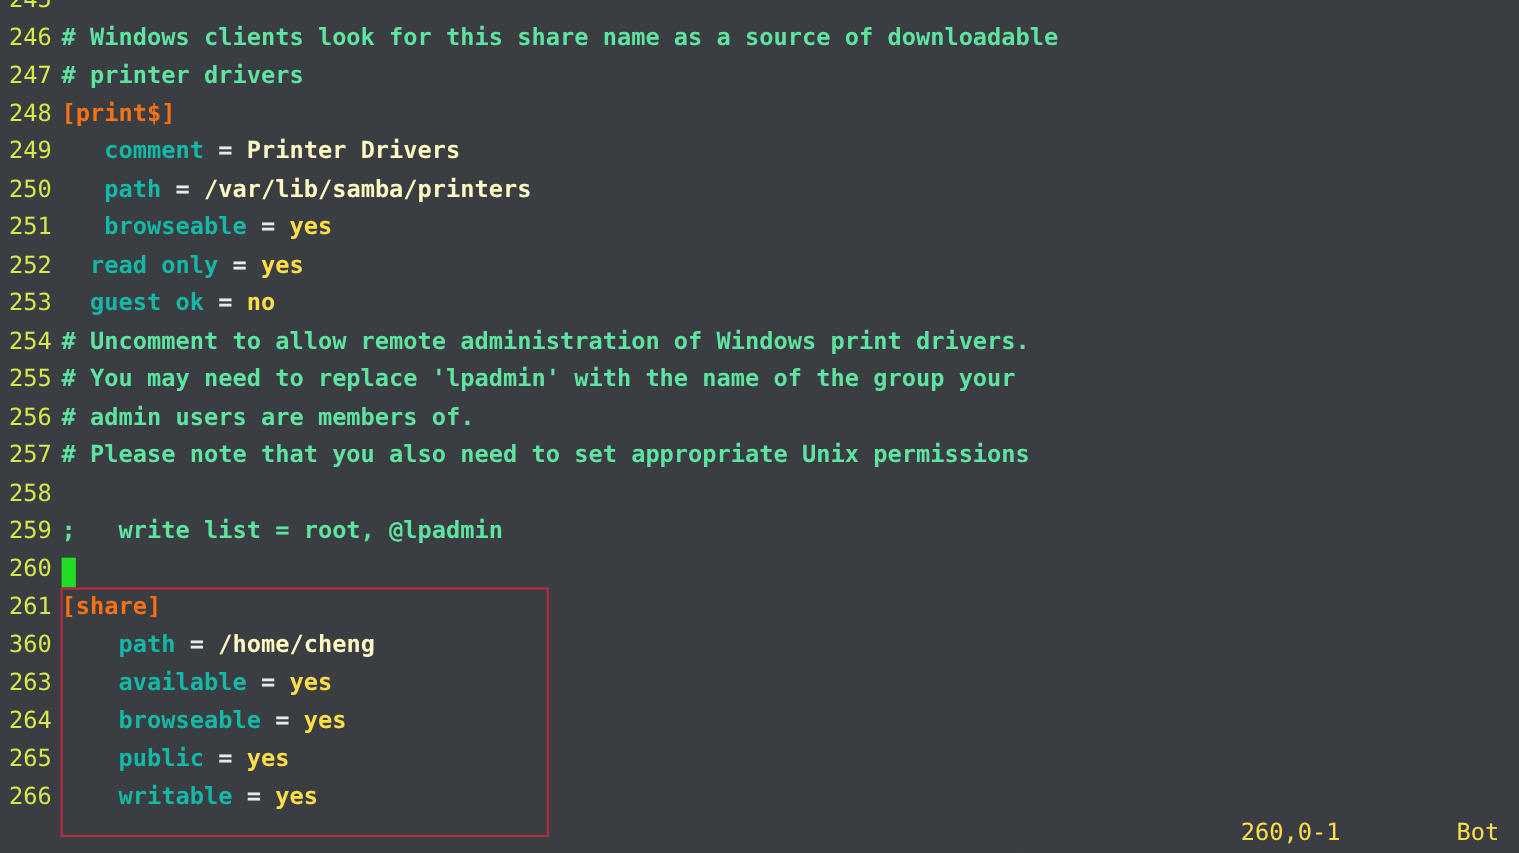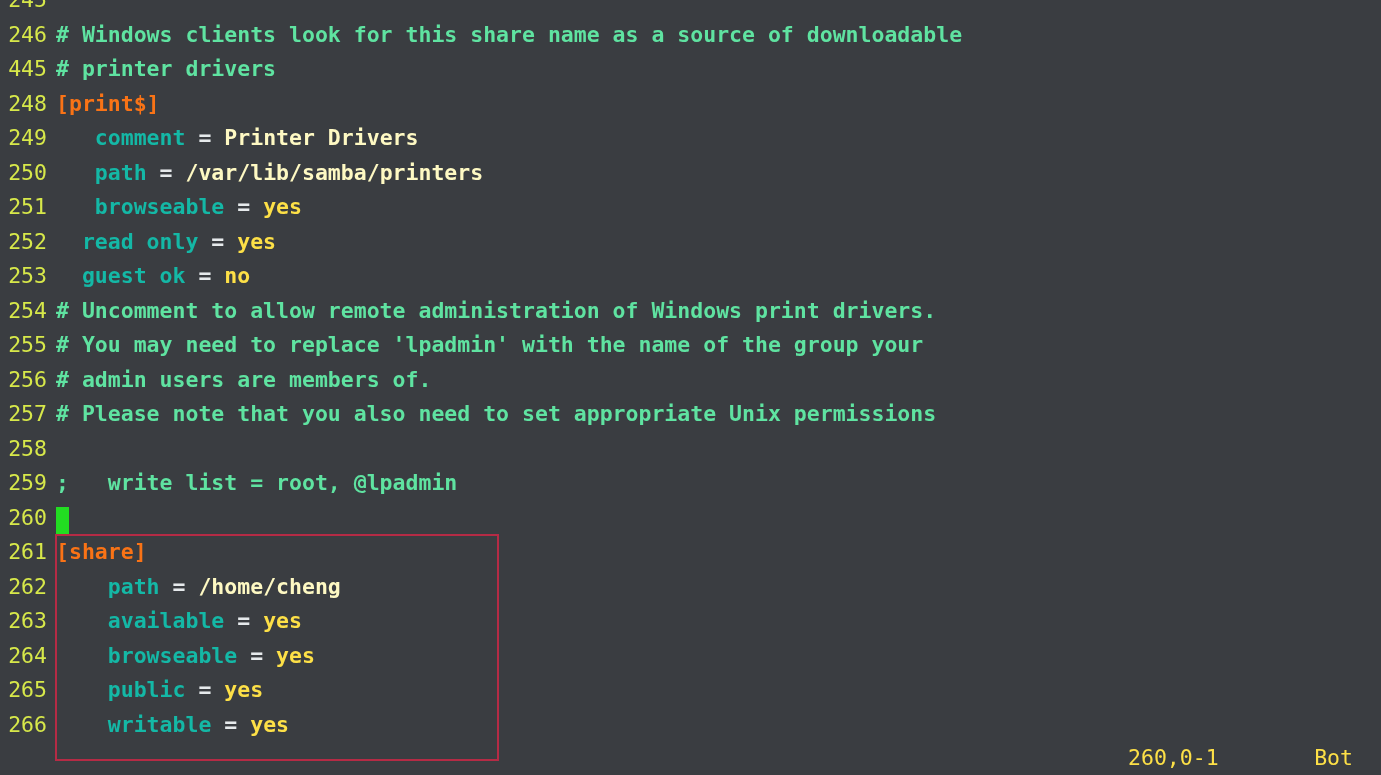--- a/index.html
+++ b/index.html
@@ -90,48 +90,48 @@
     font-family: "DejaVu Sans Mono", "Liberation Mono", monospace;
     font-size: 21.5px;
     white-space: pre;
   }
   #status-ruler {
     position: absolute;
     left: 1128px;
   }
   #status-pos {
     position: absolute;
-    right: 28px;
+    right: 18px;
     text-align: center;
   }
 </style>
 </head>
 <body>
 
 <div id="screen">
 
   <div id="editor">
       <div class="row"><span class="lineno">245</span><span class="code"></span></div>
       <div class="row"><span class="lineno">246</span><span class="code"><span class="cmt"># Windows clients look for this share name as a source of downloadable</span></span></div>
-      <div class="row"><span class="lineno">445</span><span class="code"><span class="cmt"># printer drivers</span></span></div>
+      <div class="row"><span class="lineno">247</span><span class="code"><span class="cmt"># printer drivers</span></span></div>
       <div class="row"><span class="lineno">248</span><span class="code"><span class="sect">[print$]</span></span></div>
       <div class="row"><span class="lineno">249</span><span class="code"><span class="str">   </span><span class="key">comment</span><span class="op"> = </span><span class="str">Printer Drivers</span></span></div>
       <div class="row"><span class="lineno">250</span><span class="code"><span class="str">   </span><span class="key">path</span><span class="op"> = </span><span class="str">/var/lib/samba/printers</span></span></div>
       <div class="row"><span class="lineno">251</span><span class="code"><span class="str">   </span><span class="key">browseable</span><span class="op"> = </span><span class="val">yes</span></span></div>
       <div class="row"><span class="lineno">252</span><span class="code"><span class="str">  </span><span class="key">read only</span><span class="op"> = </span><span class="val">yes</span></span></div>
       <div class="row"><span class="lineno">253</span><span class="code"><span class="str">  </span><span class="key">guest ok</span><span class="op"> = </span><span class="val">no</span></span></div>
       <div class="row"><span class="lineno">254</span><span class="code"><span class="cmt"># Uncomment to allow remote administration of Windows print drivers.</span></span></div>
       <div class="row"><span class="lineno">255</span><span class="code"><span class="cmt"># You may need to replace 'lpadmin' with the name of the group your</span></span></div>
       <div class="row"><span class="lineno">256</span><span class="code"><span class="cmt"># admin users are members of.</span></span></div>
       <div class="row"><span class="lineno">257</span><span class="code"><span class="cmt"># Please note that you also need to set appropriate Unix permissions</span></span></div>
       <div class="row"><span class="lineno">258</span></div>
       <div class="row"><span class="lineno">259</span><span class="code"><span class="cmt">;   write list = root, @lpadmin</span></span></div>
       <div class="row"><span class="lineno">260</span><span class="code"><span class="cursor"></span></span></div>
       <div class="row"><span class="lineno">261</span><span class="code"><span class="sect">[share]</span></span></div>
-      <div class="row"><span class="lineno">262</span><span class="code"><span class="str">    </span><span class="key">path</span><span class="op"> = </span><span class="str">/home/cheng</span></span></div>
+      <div class="row"><span class="lineno">360</span><span class="code"><span class="str">    </span><span class="key">path</span><span class="op"> = </span><span class="str">/home/cheng</span></span></div>
       <div class="row"><span class="lineno">263</span><span class="code"><span class="str">    </span><span class="key">available</span><span class="op"> = </span><span class="val">yes</span></span></div>
       <div class="row"><span class="lineno">264</span><span class="code"><span class="str">    </span><span class="key">browseable</span><span class="op"> = </span><span class="val">yes</span></span></div>
       <div class="row"><span class="lineno">265</span><span class="code"><span class="str">    </span><span class="key">public</span><span class="op"> = </span><span class="val">yes</span></span></div>
       <div class="row"><span class="lineno">266</span><span class="code"><span class="str">    </span><span class="key">writable</span><span class="op"> = </span><span class="val">yes</span></span></div>
     </div>
 
   <div id="annotation-box"></div>
 
   <div id="statusline">
     <span id="status-ruler">260,0-1</span>

